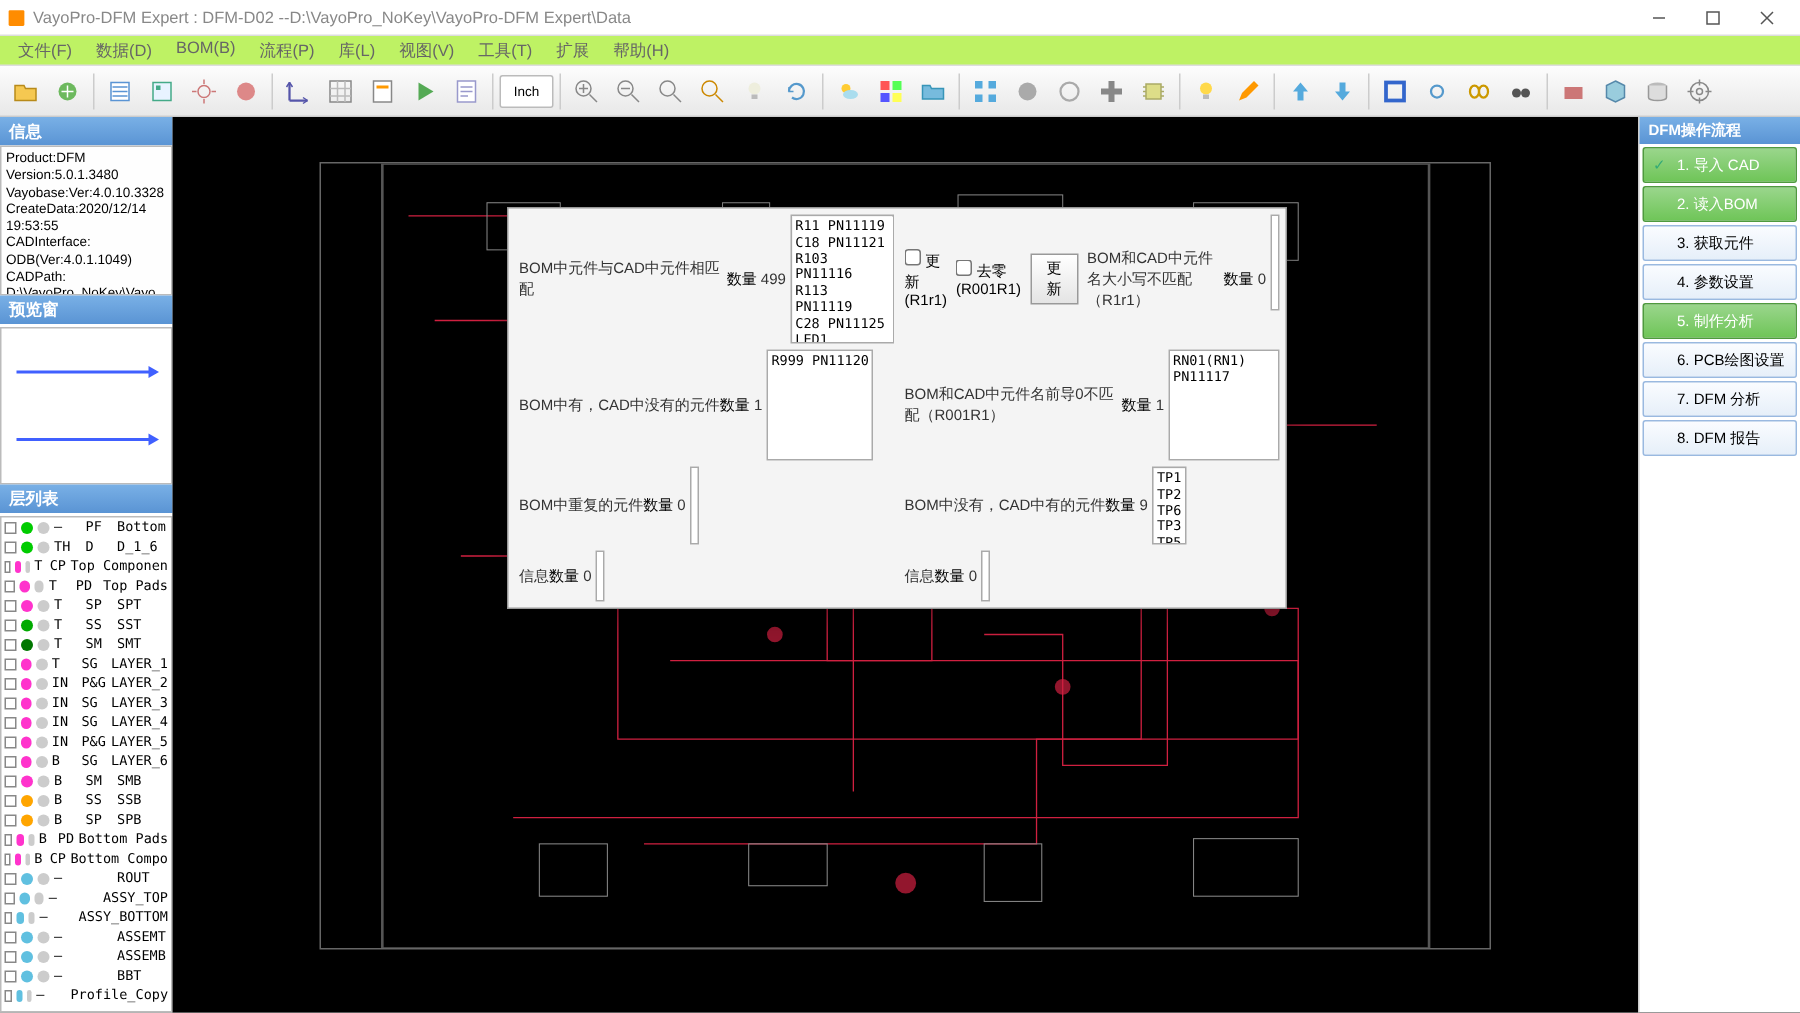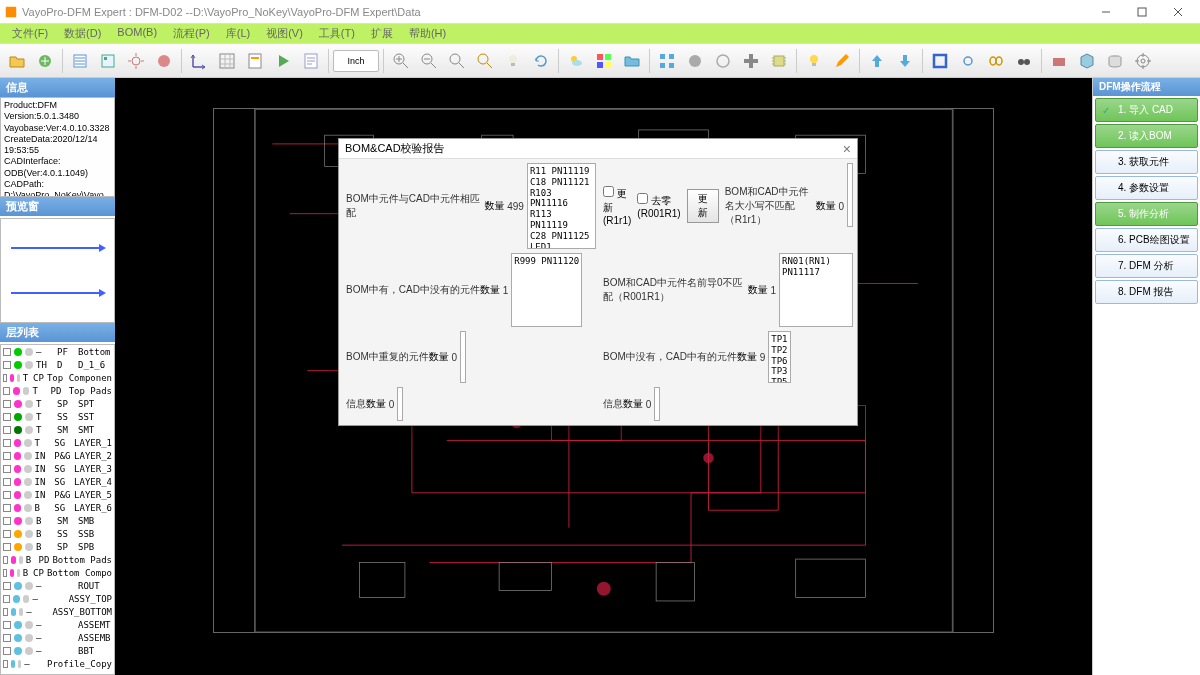--- a/index.html
+++ b/index.html
@@ -10,21 +10,21 @@
 .titlebar .title { flex: 1; color: #888; font-size: 11px; }
 .titlebar .wbtn { width: 36px; height: 22px; display: flex; align-items: center; justify-content: center; color: #777; cursor: pointer; }
 
 .menubar { height: 20px; background: #bef264; display: flex; padding: 0 4px; border-bottom: 1px solid #ddd; }
 .menubar .mitem { padding: 2px 8px; color: #666; cursor: pointer; font-size: 11px; }
 
 .toolbar { height: 34px; background: linear-gradient(#fdfdfd,#e8e8e8); border-bottom: 1px solid #ccc; display: flex; align-items: center; padding: 0 4px; gap: 2px; }
 .tbtn { width: 26px; height: 26px; display: flex; align-items: center; justify-content: center; border: 1px solid transparent; cursor: pointer; border-radius: 3px; }
 .tbtn svg { width: 18px; height: 18px; }
 .tsep { width: 1px; height: 24px; background: #ccc; margin: 0 2px; }
-.inch { width: 46px; height: 22px; border: 1px solid #bbb; background: #fff; font-size: 9px; display: flex; align-items: center; justify-content: center; border-radius: 2px; }
+.inch { width: 36px; height: 22px; border: 1px solid #bbb; background: #fff; font-size: 9px; display: flex; align-items: center; justify-content: center; border-radius: 2px; }
 
 .main { position: absolute; top: 78px; bottom: 0; left: 0; right: 0; display: flex; }
 
 .leftcol { width: 115px; display: flex; flex-direction: column; background: #fff; }
 .panel-h { background: linear-gradient(#79b0e6,#5a94d4); color: #fff; font-size: 11px; padding: 2px 6px; font-weight: bold; }
 .info { font-size: 9px; padding: 2px 3px; line-height: 1.25; overflow: hidden; height: 100px; border: 1px solid #bbb; background: #fefefe; }
 .preview { height: 105px; border: 1px solid #bbb; background: #fff; margin-top: 2px; display: flex; flex-direction: column; justify-content: space-around; padding: 6px; }
 .preview .arrow { height: 2px; background: #4060ff; position: relative; margin: 16px 4px; }
 .preview .arrow::after { content: ""; position: absolute; right: -2px; top: -3px; border-left: 7px solid #4060ff; border-top: 4px solid transparent; border-bottom: 4px solid transparent; }
 .layers { flex: 1; overflow-y: auto; border: 1px solid #bbb; background: #fff; margin-top: 2px; }
@@ -617,24 +617,20 @@
      <span class="chk"></span>7. DFM 分析
    </div>
         <div class="step ">
      <span class="chk"></span>8. DFM 报告
    </div>
       </div>
   </div>
 </div>
 
 <div class="dialog">
-  <div class="dlg-title">
-    <span>BOM&amp;CAD校验报告</span>
-    <span class="x">×</span>
-  </div>
   <div class="dlg-body">
     <div class="dlg-grid">
 
       <div class="cell">
         <div class="cell-h">
           <span class="lab">BOM中元件与CAD中元件相匹配</span>
           <span>数量</span>&nbsp;
           <span class="cnt">499</span>
         </div>
         <div class="listbox lb-tall" id="lst-match">

